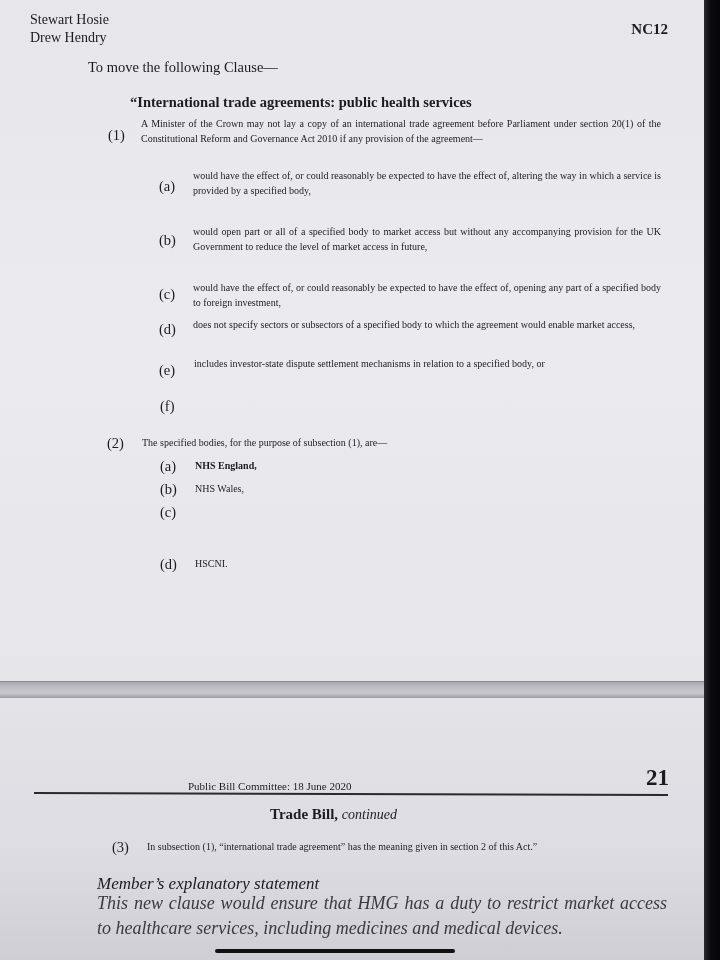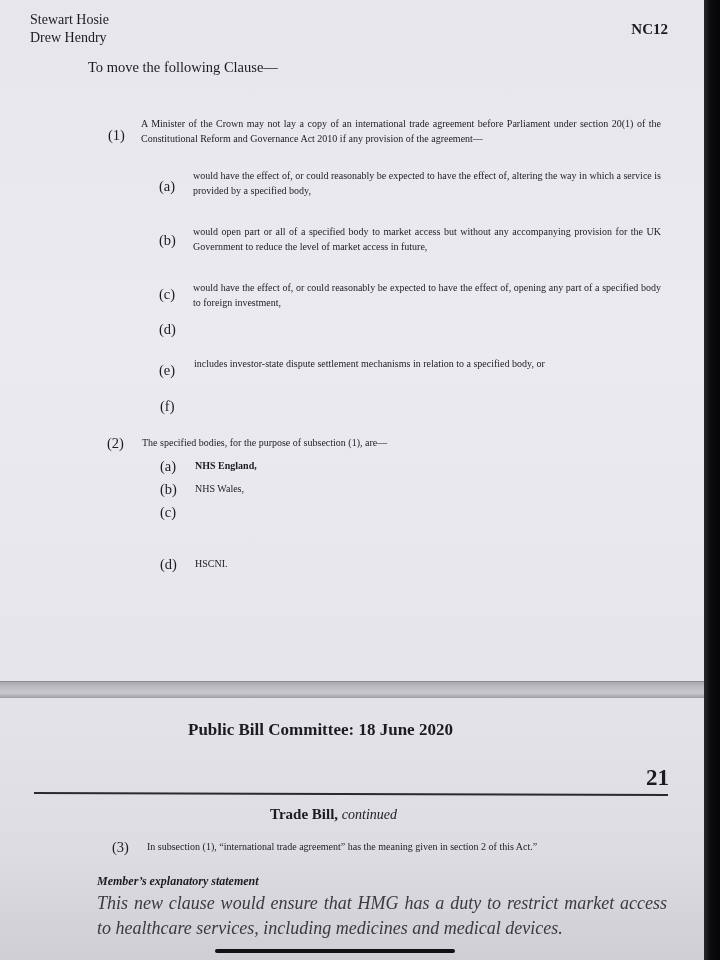--- a/index.html
+++ b/index.html
@@ -46,69 +46,71 @@
       width: 706px; height: 262px;
       background: linear-gradient(180deg, #e4e3e8 0%, #dddce2 60%, #cfced4 100%);
     }
     .abs { position: absolute; white-space: nowrap; }
     .sponsor { font-size: 14px; left: 30px; }
     .nc { font-size: 15px; font-weight: bold; right: 38px; top: 21px; }
     .move { font-size: 14.5px; left: 88px; top: 59px; }
     .clause-title { font-size: 14.5px; font-weight: bold; left: 130px; top: 94px; }
     .num { font-size: 14.5px; }
     .txt { font-size: 10px; line-height: 15px; white-space: normal; text-align: justify; }
-    .footer-title { font-size: 17px; font-weight: bold; left: 188px; top: 720px; }
+    .footer-title { font-size: 11px; font-weight: normal; left: 188px; top: 780px; }
     .page-number { font-size: 23px; font-weight: bold; left: 646px; top: 765px; }
     .footer-rule {
       position: absolute;
       left: 34px; top: 793px;
       width: 634px; height: 2px;
       background: #2a2a2e;
       transform: rotate(0.2deg);
     }
     .continued { font-size: 15px; left: 270px; top: 806px; }
     .continued i { font-weight: normal; font-size: 14px; }
     .continued b { font-weight: bold; }
-    .mes-head { font-size: 12px; font-weight: bold; font-style: italic; left: 97px; top: 874px; }
+    .mes-head { font-size: 17px; font-weight: normal; font-style: italic; left: 97px; top: 874px; }
     .mes-body { font-size: 18px; font-style: italic; left: 97px; top: 891px; width: 570px; line-height: 25px; white-space: normal; text-align: justify; color: #3a3a40; }
     .home-indicator {
       position: absolute;
       left: 215px; top: 949px;
       width: 240px; height: 4px;
       border-radius: 2px;
       background: #111114;
     }
     .item { position: absolute; }
   </style>
 </head>
 <body>
 
 <div class="screen">
 
   <div class="page-top">
     <div class="abs sponsor" style="top:12px">Stewart Hosie</div>
     <div class="abs sponsor" style="top:30px">Drew Hendry</div>
     <div class="abs nc">NC12</div>
     <div class="abs move">To move the following Clause—</div>
+    <div class="abs clause-title">“International trade agreements: public health services</div>
 
     <div class="item" style="left:108px; top:126px;">
       <span class="num">(1)</span>
     </div>
     <div class="item txt" style="left:141px; top:116px; width:520px;">A Minister of the Crown may not lay a copy of an international trade agreement before Parliament under section 20(1) of the Constitutional Reform and Governance Act 2010 if any provision of the agreement—</div>
 
     <div class="item num" style="left:159px; top:178px;">(a)</div>
     <div class="item txt" style="left:193px; top:168px; width:468px;">would have the effect of, or could reasonably be expected to have the effect of, altering the way in which a service is provided by a specified body,</div>
 
     <div class="item num" style="left:159px; top:232px;">(b)</div>
     <div class="item txt" style="left:193px; top:224px; width:468px;">would open part or all of a specified body to market access but without any accompanying provision for the UK Government to reduce the level of market access in future,</div>
 
     <div class="item num" style="left:159px; top:286px;">(c)</div>
     <div class="item txt" style="left:193px; top:280px; width:468px;">would have the effect of, or could reasonably be expected to have the effect of, opening any part of a specified body to foreign investment,</div>
 
     <div class="item num" style="left:159px; top:321px;">(d)</div>
+    <div class="item txt" style="left:193px; top:317px; width:468px;">does not specify sectors or subsectors of a specified body to which the agreement would enable market access,</div>
 
     <div class="item num" style="left:159px; top:362px;">(e)</div>
     <div class="item txt" style="left:194px; top:356px; width:468px;">includes investor-state dispute settlement mechanisms in relation to a specified body, or</div>
 
     <div class="item num" style="left:160px; top:398px;">(f)</div>
 
     <div class="item num" style="left:107px; top:435px;">(2)</div>
     <div class="item txt" style="left:142px; top:435px; width:520px; white-space:nowrap;">The specified bodies, for the purpose of subsection (1), are—</div>
 
     <div class="item num" style="left:160px; top:458px;">(a)</div>

